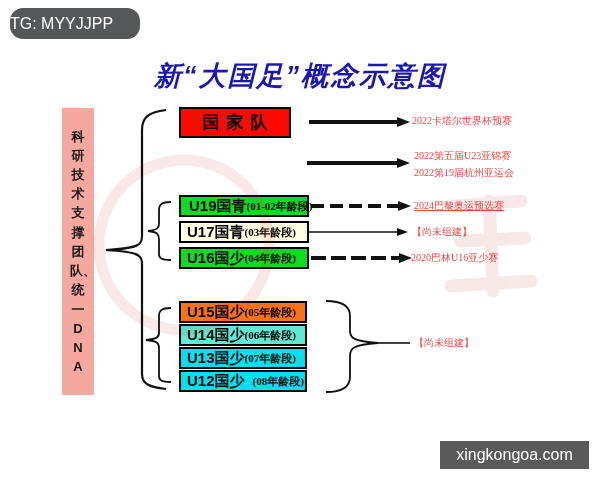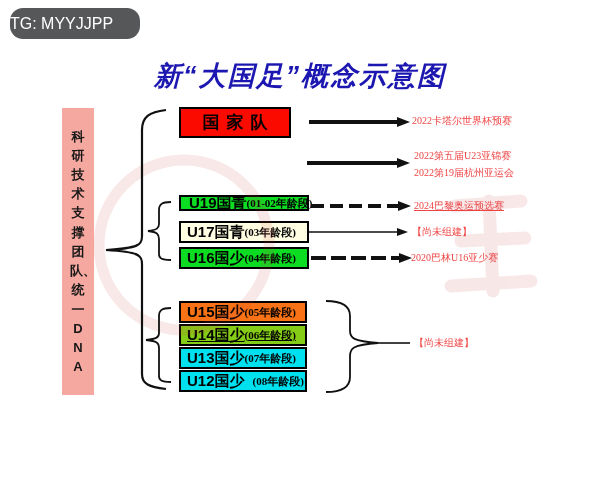--- a/index.html
+++ b/index.html
@@ -22,21 +22,21 @@
                    font-size:13px;font-weight:bold;color:#171717;line-height:19.2px;}
 
   
   .team-box{position:absolute;left:179px;border:2px solid #000;box-sizing:border-box;
             display:flex;align-items:center;padding-left:6px;white-space:nowrap;z-index:2;}
   .team-box .lbl{font-size:15px;font-weight:bold;color:#000;}
   .team-box .age{font-size:11px;font-weight:bold;color:#000;font-family:"Liberation Serif",serif;}
   #box-0{top:107px;width:112px;height:31px;justify-content:center;padding-left:0;}
   #box-0 .lbl{font-size:17px;letter-spacing:7px;font-family:"Liberation Serif",serif;text-indent:7px;}
   #box-1{top:148px;width:127px;height:31px;}
-  #box-2{top:195px;width:130px;height:16px;padding-left:8px;}
+  #box-2{top:195px;width:130px;height:22px;padding-left:8px;}
   #box-3{top:221px;width:130px;height:22px;}
   #box-4{top:247px;width:130px;height:22px;}
   #box-5{top:301px;width:128px;height:22px;}
   #box-6{top:324px;width:128px;height:22px;}
   #box-7{top:347px;width:128px;height:22px;}
   #box-8{top:370px;width:128px;height:22px;}
 
   
   .target{position:absolute;font-family:"Liberation Serif",serif;font-size:10px;color:#ef4444;
           white-space:nowrap;z-index:2;}
@@ -76,21 +76,21 @@
       <span class="age">(03年龄段)</span>
   </div>
   <div id="box-4" class="team-box" style="background: rgb(13, 221, 34);">
     <span class="lbl">U16国少</span>
       <span class="age">(04年龄段)</span>
   </div>
   <div id="box-5" class="team-box" style="background: #f97316;">
     <span class="lbl">U15国少</span>
       <span class="age">(05年龄段)</span>
   </div>
-  <div id="box-6" class="team-box" style="background: #84cc16; text-decoration: underline;">
+  <div id="box-6" class="team-box" style="background: #5eead4;">
     <span class="lbl">U14国少</span>
       <span class="age">(06年龄段)</span>
   </div>
   <div id="box-7" class="team-box" style="background: rgb(0, 225, 240);">
     <span class="lbl">U13国少</span>
       <span class="age">(07年龄段)</span>
   </div>
   <div id="box-8" class="team-box" style="background: rgb(0, 225, 240); gap: 8px;">
     <span class="lbl">U12国少</span>
       <span class="age">(08年龄段)</span>
@@ -127,13 +127,14 @@
     </g>
     <g fill="#111111" stroke="none">
       <polygon points="410,122 397,117 397,127"></polygon>
       <polygon points="410,163 397,158 397,168"></polygon>
       <polygon points="411,206 398,201 398,211"></polygon>
       <polygon points="408,232 397,228 397,236"></polygon>
       <polygon points="412,258 399,253 399,263"></polygon>
     </g>
   </svg>
 
+  <div id="site-badge" class="badge">xingkongoa.com</div>
 </div>
 
 </body></html>

